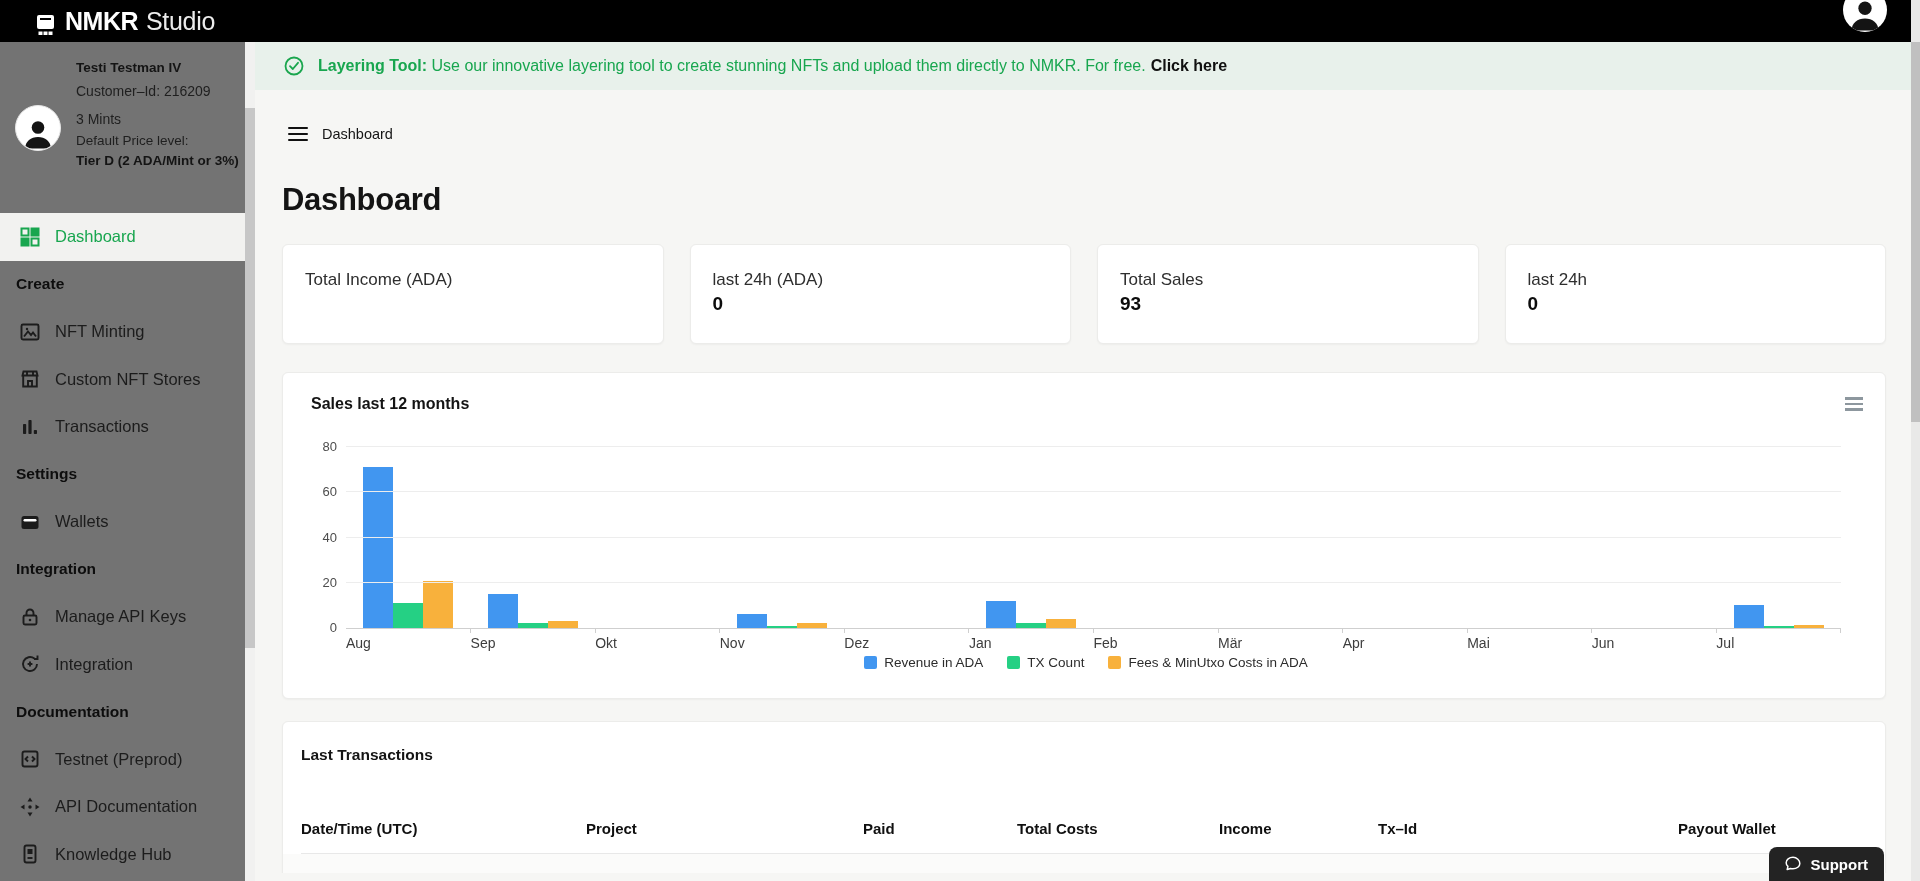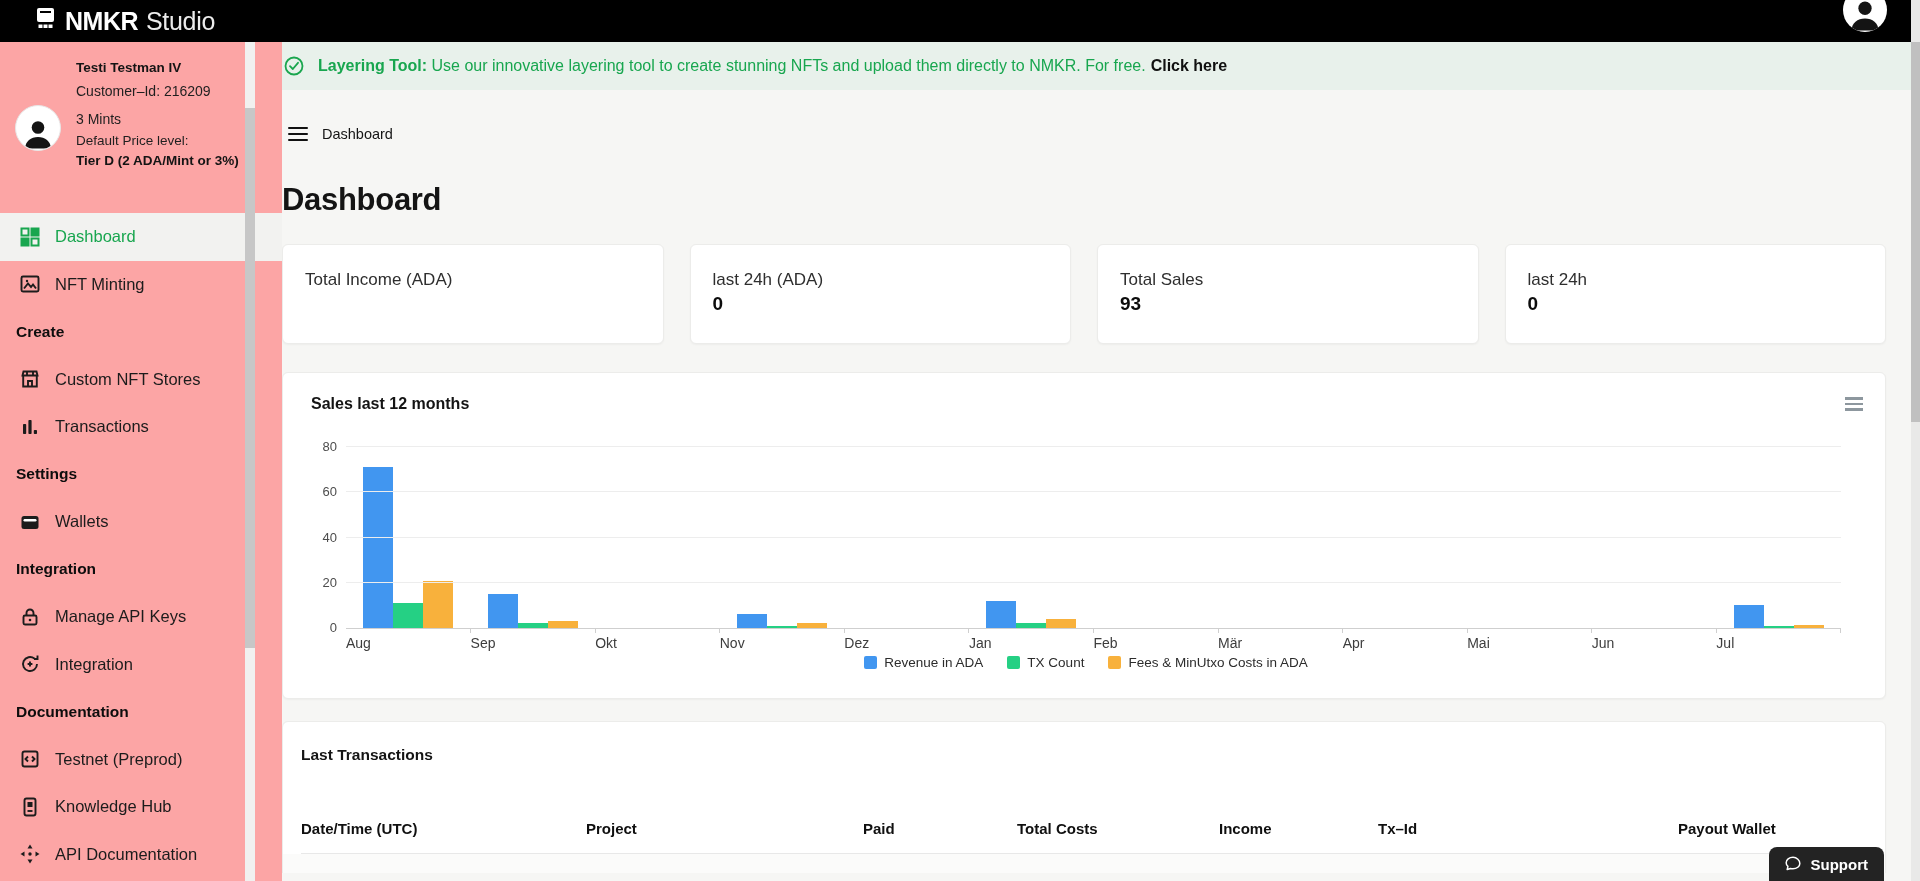--- a/index.html
+++ b/index.html
@@ -2,29 +2,29 @@
 <html style="--accent: #18a64f;"><head>
 <meta charset="utf-8">
 <style>
   * { margin:0; padding:0; box-sizing:border-box; }
   html,body { width:1920px; height:881px; overflow:hidden; background:#f6f6f4;
     font-family:"Liberation Sans","DejaVu Sans",sans-serif; color:#141414; }
 
   
   .topbar { position:absolute; left:0; top:0; width:1911px; height:42px; background:#000;
     display:flex; align-items:center; padding-left:36px; z-index:30; }
-  .brand { display:flex; align-items:flex-start; cursor:pointer; }
+  .brand { display:flex; align-items:flex-end; cursor:pointer; }
   .brand svg { margin-right:10px; }
   .brand-bold { color:#fff; font-weight:800; font-size:25px; letter-spacing:-0.5px; }
   .brand-light { color:#ececec; font-weight:400; font-size:25px; margin-left:8px; letter-spacing:-0.3px; }
   .topbar-avatar { position:absolute; right:24px; top:-12px; width:44px; height:44px; border-radius:50%;
     background:#fff; display:flex; align-items:flex-end; justify-content:center; overflow:hidden; cursor:pointer; }
 
   
-  .sidebar { position:absolute; left:0; top:42px; width:282px; bottom:0; background:#fca5a5; z-index:20; }
+  .sidebar { position:absolute; left:0; top:42px; width:245px; bottom:0; background:#737373; z-index:20; }
   .user-block { position:relative; height:171px; }
   .user-avatar { position:absolute; left:15px; top:63px; width:46px; height:46px; border-radius:50%;
     border:1px solid #e7e7e7; background:#fff; overflow:hidden; display:flex; align-items:flex-end; justify-content:center; }
   .u-line { position:absolute; left:76px; white-space:nowrap; }
   .u-name { top:18px; font-size:13.5px; font-weight:700; }
   .u-id { top:41px; font-size:14px; color:#1f1f1f; }
   .u-mints { top:69px; font-size:14px; color:#1f1f1f; }
   .u-price-label { top:91px; font-size:13.5px; color:#1f1f1f; }
   .u-price { top:111px; font-size:13.5px; font-weight:700; }
 
@@ -137,29 +137,29 @@
   <nav class="nav">
     <div class="nav-row nav-item active">
       <svg width="24" height="24" viewBox="0 0 24 24" stroke="currentColor" fill="none" stroke-width="2">
         <rect x="3.5" y="3.5" width="7" height="7"></rect>
         <rect x="13.5" y="3.5" width="7" height="7" fill="currentColor"></rect>
         <rect x="3.5" y="13.5" width="7" height="7" fill="currentColor"></rect>
         <rect x="13.5" y="13.5" width="7" height="7"></rect>
       </svg>
       <span>Dashboard</span>
     </div>
+    <div class="nav-row nav-header">Create</div>
     <div class="nav-row nav-item">
       <svg width="24" height="24" viewBox="0 0 24 24" stroke="currentColor" fill="none" stroke-width="1.9">
         <rect x="3.5" y="4.5" width="17" height="15" rx="1.5"></rect>
         <path d="M6 16.5l4-5 3 3.5 2-2.5 3 4"></path>
         <circle cx="9" cy="9" r="1.2" fill="currentColor" stroke="none"></circle>
       </svg>
       <span>NFT Minting</span>
     </div>
-    <div class="nav-row nav-header">Create</div>
     <div class="nav-row nav-item">
       <svg width="24" height="24" viewBox="0 0 24 24" stroke="currentColor" fill="none" stroke-width="1.9">
         <path d="M4.5 8.5l1-4h13l1 4z"></path>
         <path d="M5.2 8.5v11h13.6v-11"></path>
         <path d="M10 19.5v-5.5h4v5.5"></path>
         <path d="M9 4.5v4M15 4.5v4"></path>
       </svg>
       <span>Custom NFT Stores</span>
     </div>
     <div class="nav-row nav-item">
@@ -195,38 +195,38 @@
       </svg>
       <span>Integration</span>
     </div>
     <div class="nav-row nav-header">Documentation</div>
     <div class="nav-row nav-item">
       <svg width="24" height="24" viewBox="0 0 24 24" stroke="currentColor" fill="none" stroke-width="1.9">
         <rect x="4.5" y="4.5" width="15" height="15" rx="2"></rect>
         <path d="M10 9.5L7.5 12l2.5 2.5M14 9.5l2.5 2.5L14 14.5"></path>
       </svg>
       <span>Testnet (Preprod)</span>
-    </div>
-    <div class="nav-row nav-item">
-      <svg width="24" height="24" viewBox="0 0 24 24" stroke="currentColor" fill="none" stroke-width="1.9">
-        <rect x="6.5" y="3.5" width="11" height="17" rx="2"></rect>
-        <rect x="9.5" y="7" width="5" height="5" fill="currentColor" stroke="none"></rect>
-        <path d="M9.5 16h5"></path>
-      </svg>
-      <span>Knowledge Hub</span>
     </div>
     <div class="nav-row nav-item">
       <svg width="24" height="24" viewBox="0 0 24 24" fill="currentColor">
         <path d="M12 2.5l2.5 4h-5z"></path>
           <path d="M12 21.5l-2.5-4h5z"></path>
         <path d="M2.5 12l4-2.5v5z"></path>
           <path d="M21.5 12l-4 2.5v-5z"></path>
         <circle cx="12" cy="12" r="1.7"></circle>
       </svg>
       <span>API Documentation</span>
+    </div>
+    <div class="nav-row nav-item">
+      <svg width="24" height="24" viewBox="0 0 24 24" stroke="currentColor" fill="none" stroke-width="1.9">
+        <rect x="6.5" y="3.5" width="11" height="17" rx="2"></rect>
+        <rect x="9.5" y="7" width="5" height="5" fill="currentColor" stroke="none"></rect>
+        <path d="M9.5 16h5"></path>
+      </svg>
+      <span>Knowledge Hub</span>
     </div>
   </nav>
 </aside>
 <div class="sidebar-scroll">
   <div class="thumb"></div>
 </div>
 
 <main class="main">
 
   <div class="banner" style="background: rgb(232, 241, 235);">

